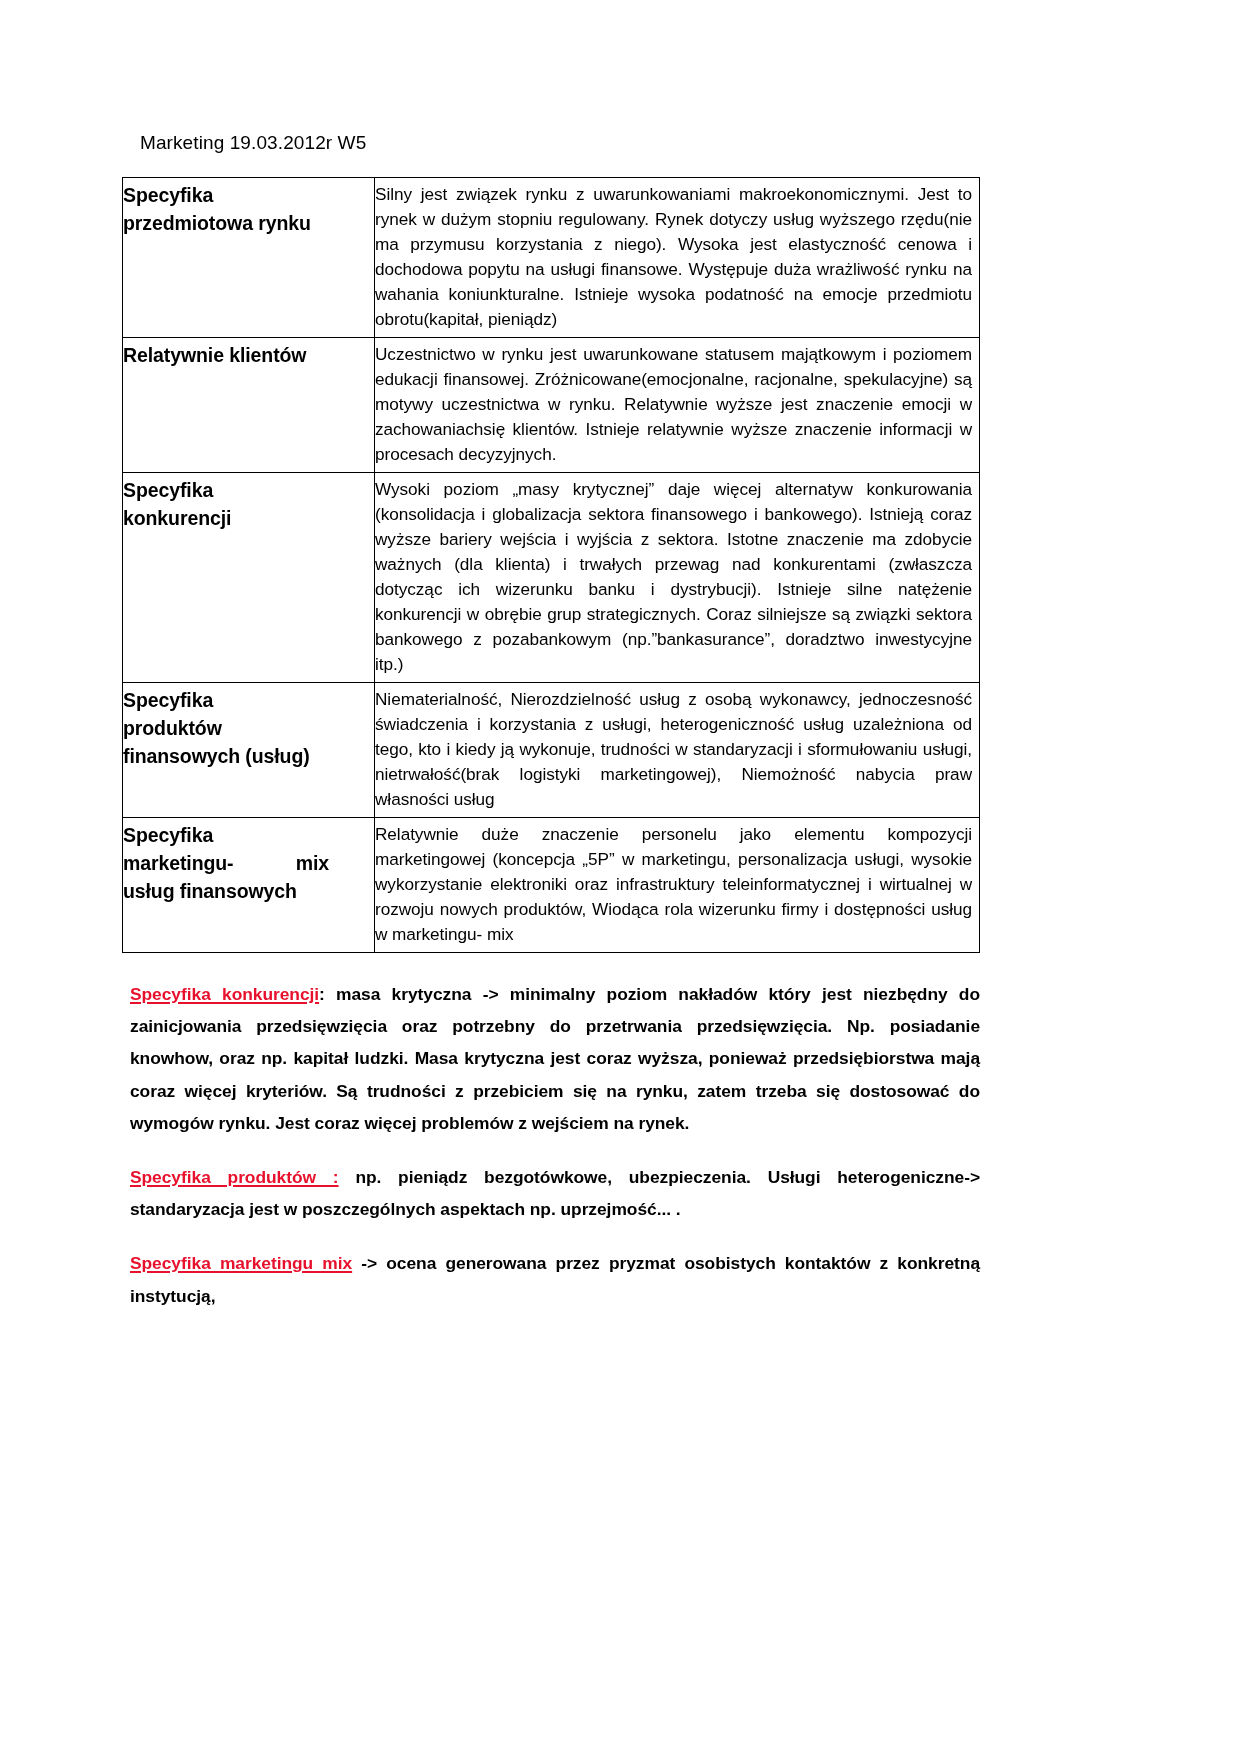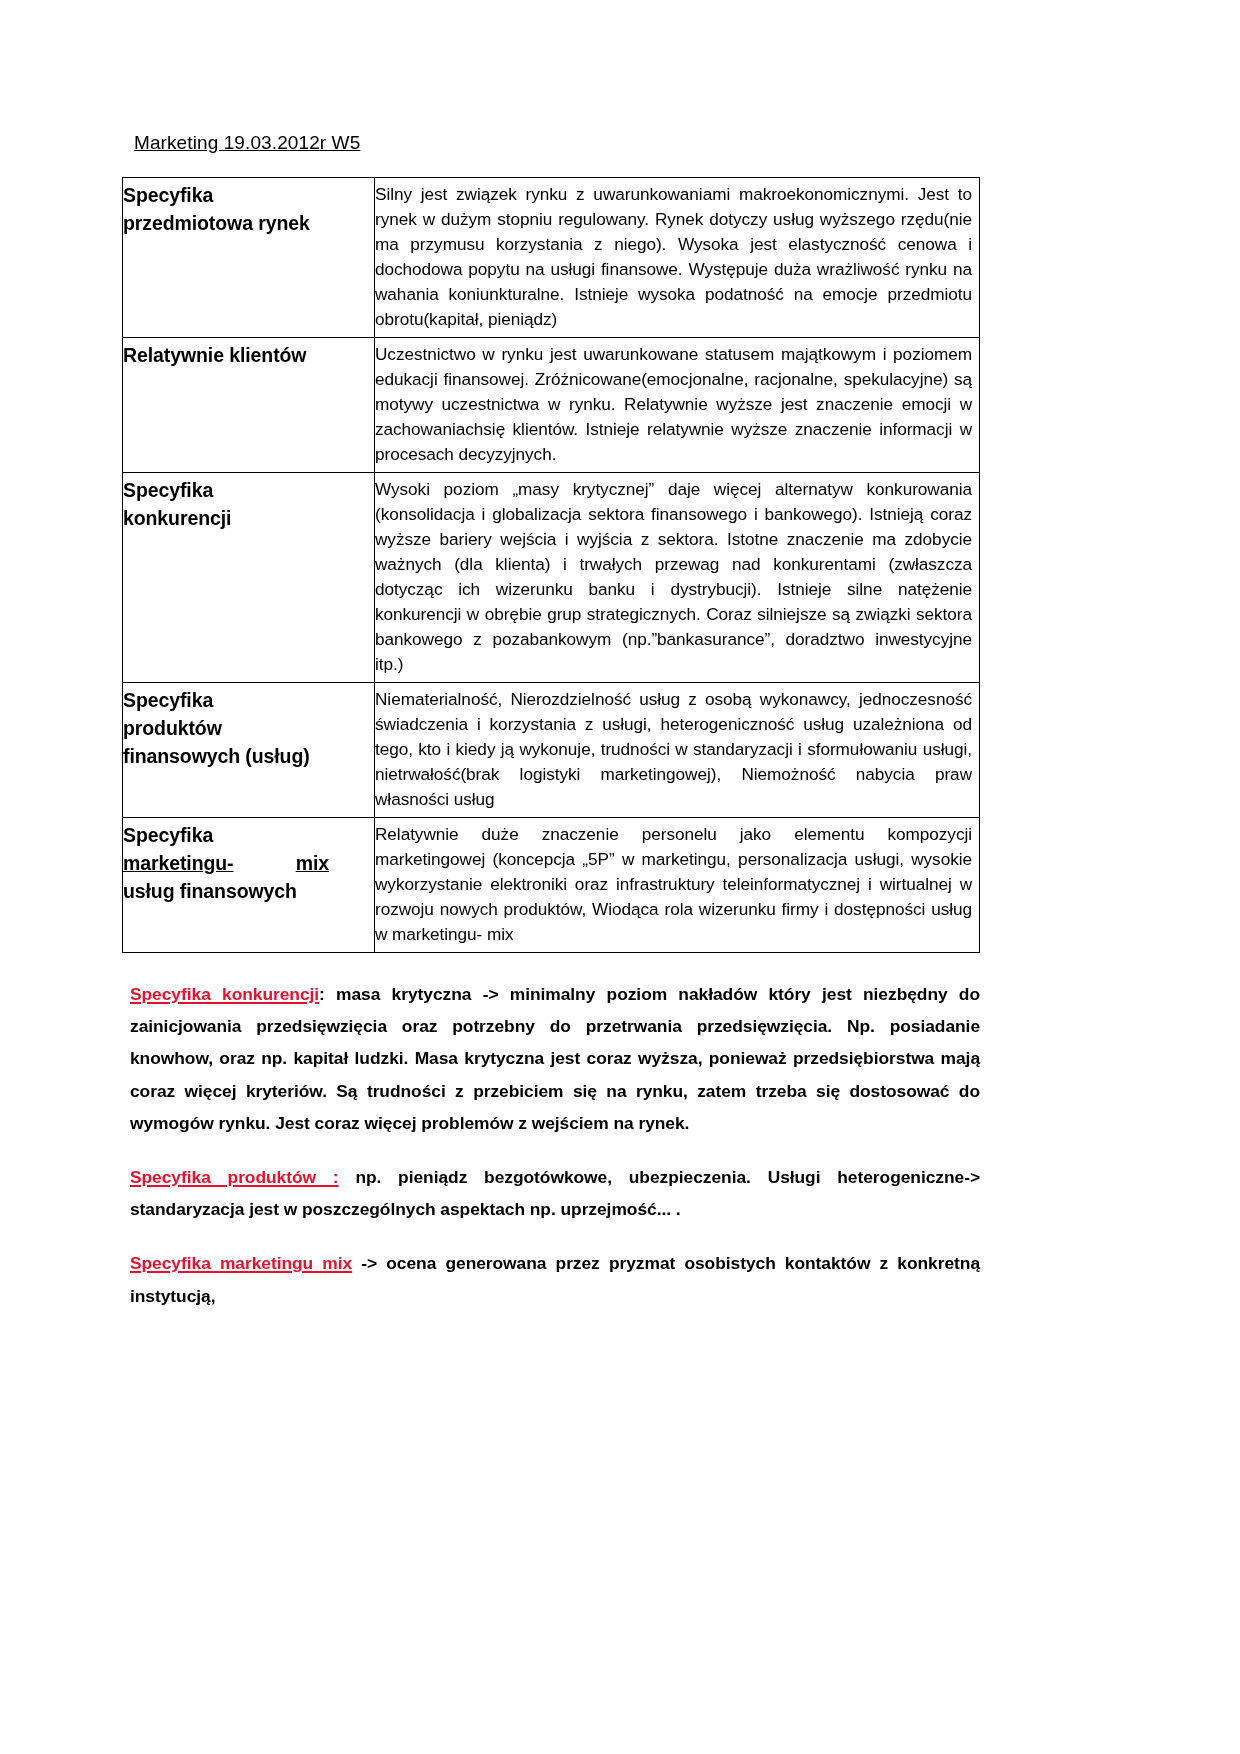--- a/index.html
+++ b/index.html
@@ -18,27 +18,26 @@
   .page {
     position: absolute;
     left: 0;
     top: 0;
     width: 1240px;
     height: 1754px;
     background: #ffffff;
   }
   .doc-head {
     position: absolute;
-    left: 134px;
+    left: 140px;
     top: 132px;
     font-size: 19px;
     font-weight: 400;
     letter-spacing: 0.1px;
     white-space: nowrap;
-    text-decoration: underline;
   }
   table.spec-table {
     position: absolute;
     left: 122px;
     top: 177px;
     width: 858px;
     border-collapse: collapse;
     table-layout: fixed;
   }
   table.spec-table td {
@@ -59,21 +58,20 @@
     text-align: justify;
     text-justify: inter-word;
     letter-spacing: -0.05px;
     hyphens: none;
   }
   .label-line { display: block; }
   .label-spread {
     display: flex;
     justify-content: space-between;
     width: 206px;
-    text-decoration: underline;
   }
   .notes {
     position: absolute;
     left: 130px;
     top: 978px;
     width: 850px;
   }
   .note-p {
     font-size: 17.4px;
     line-height: 1.85;
@@ -97,21 +95,21 @@
 
 <div class="page">
 
   <div class="doc-head">Marketing 19.03.2012r W5</div>
 
   <table class="spec-table">
     <tbody>
       <tr>
         <td class="label-cell">
           <span class="label-line">Specyfika</span>
-          <span class="label-line">przedmiotowa rynek</span>
+          <span class="label-line">przedmiotowa rynku</span>
         </td>
         <td class="body-cell">Silny jest związek rynku z uwarunkowaniami makroekonomicznymi. Jest to rynek w dużym stopniu regulowany. Rynek dotyczy usług wyższego rzędu(nie ma przymusu korzystania z niego). Wysoka jest elastyczność cenowa i dochodowa popytu na usługi finansowe. Występuje duża wrażliwość rynku na wahania koniunkturalne. Istnieje wysoka podatność na emocje przedmiotu obrotu(kapitał, pieniądz)</td>
       </tr>
       <tr>
         <td class="label-cell">
           <span class="label-line">Relatywnie klientów</span>
         </td>
         <td class="body-cell">Uczestnictwo w rynku jest uwarunkowane statusem majątkowym i poziomem edukacji finansowej. Zróżnicowane(emocjonalne, racjonalne, spekulacyjne) są motywy uczestnictwa w rynku. Relatywnie wyższe jest znaczenie emocji w zachowaniachsię klientów. Istnieje relatywnie wyższe znaczenie informacji w procesach decyzyjnych.</td>
       </tr>
       <tr>

